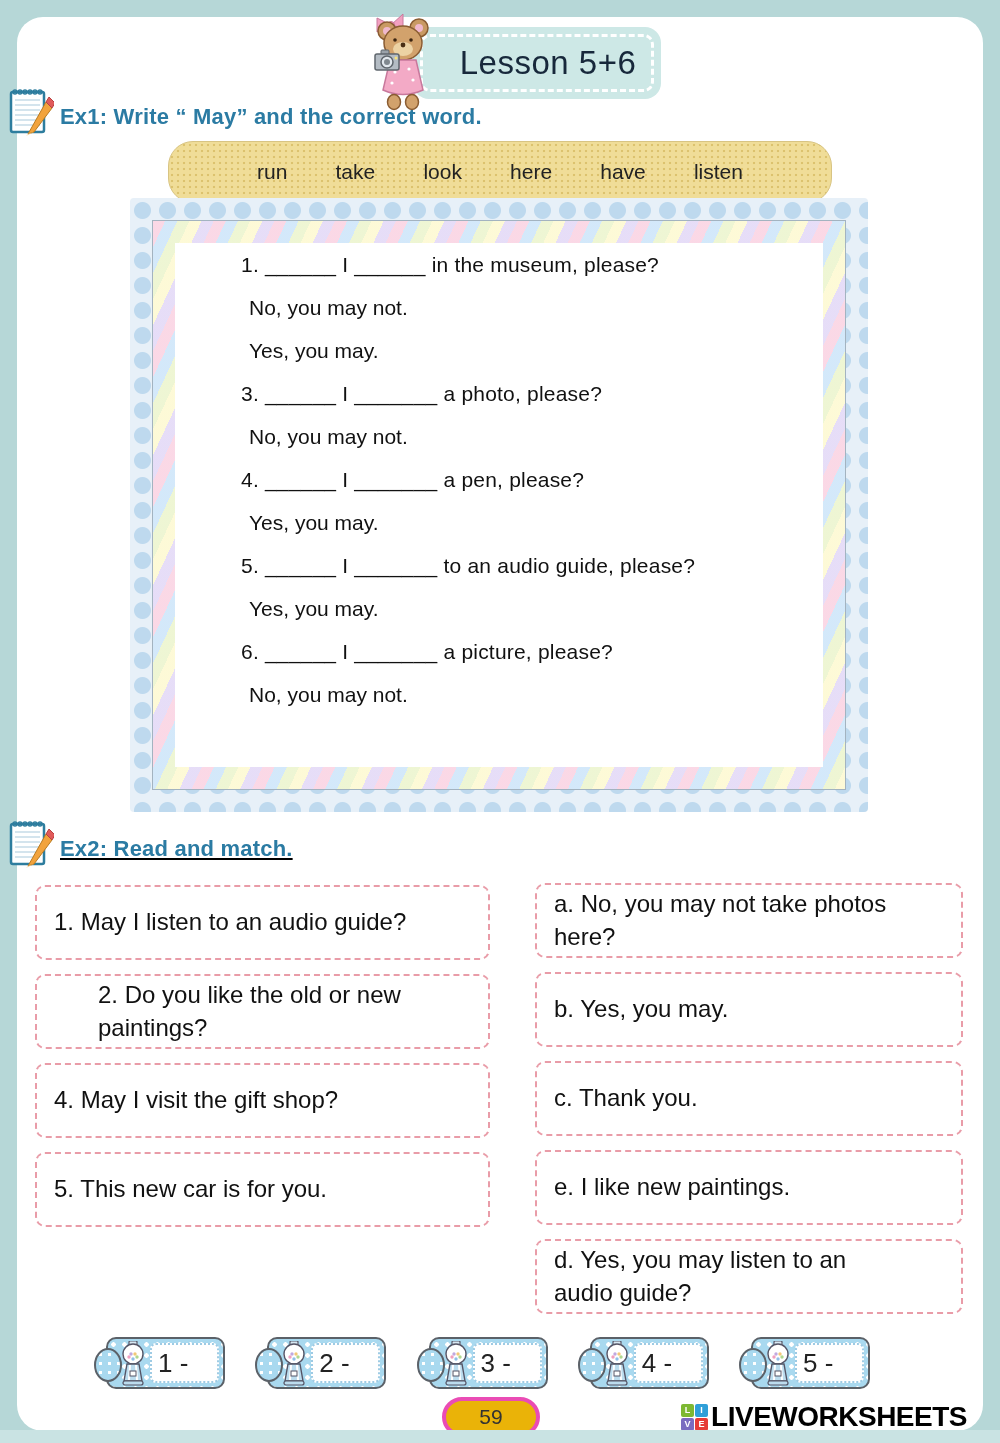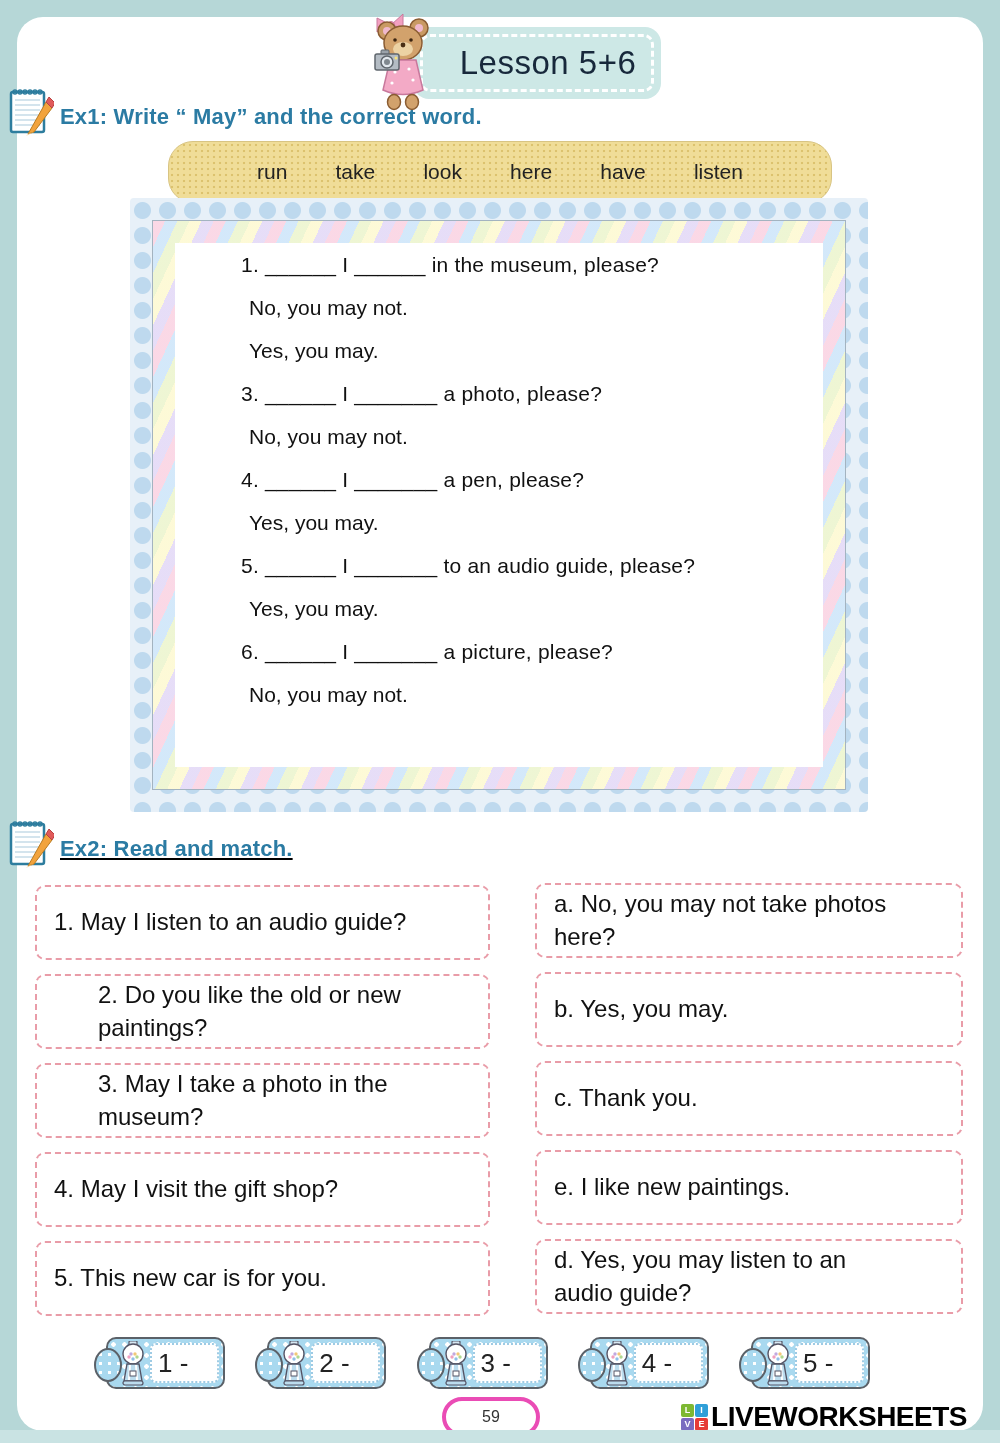--- a/index.html
+++ b/index.html
@@ -104,22 +104,22 @@
   }
   .gumball { position:absolute; left:10px; top:2px; width:30px; height:46px; z-index:2; }
   .tag-label {
     position:absolute; left:50px; top:0; height:100%; display:flex; align-items:center;
     font-size:26px; color:#222; z-index:3;
   }
 
   
   .page-pill {
     position:absolute; left:442px; top:1397px; width:98px; height:40px;
-    background:#ffffff; border:4px solid #ea4cb5; border-radius:20px;
-    display:flex; align-items:center; justify-content:center; font-size:16px; color:#333;
+    background:#eab308; border:4px solid #ea4cb5; border-radius:20px;
+    display:flex; align-items:center; justify-content:center; font-size:21px; color:#333;
   }
   .brand { position:absolute; right:33px; top:1401px; display:flex; align-items:center; gap:3px; }
   .logo-grid { display:grid; grid-template-columns:13px 13px; grid-auto-rows:13px; gap:1px; }
   .tile {
     display:flex; align-items:center; justify-content:center;
     font-size:9px; font-weight:bold; color:#fff; border-radius:2px;
   }
   .tile-l { background:#7db832; } .tile-i { background:#2f9fd8; }
   .tile-v { background:#7a6bc0; } .tile-e { background:#e63b36; }
   .brand-name { font-size:28px; font-weight:800; color:#000000; letter-spacing:-0.5px; }
@@ -242,23 +242,20 @@
   </div>
 
   <div class="match-col col-left">
     <div class="match-item">
       <span>1. May I listen to an audio guide?</span>
     </div>
     <div class="match-item">
       <span class="wrap-300">2. Do you like the old or new paintings?</span>
     </div>
     <div class="match-item">
-      <span class="wrap-300">3. May I take a photo in the museum?</span>
-    </div>
-    <div class="match-item">
       <span>4. May I visit the gift shop?</span>
     </div>
     <div class="match-item">
       <span>5. This new car is for you.</span>
     </div>
   </div>
 
   <div class="match-col col-right">
     <div class="match-item">
       <span>a. No, you may not take photos here?</span>

